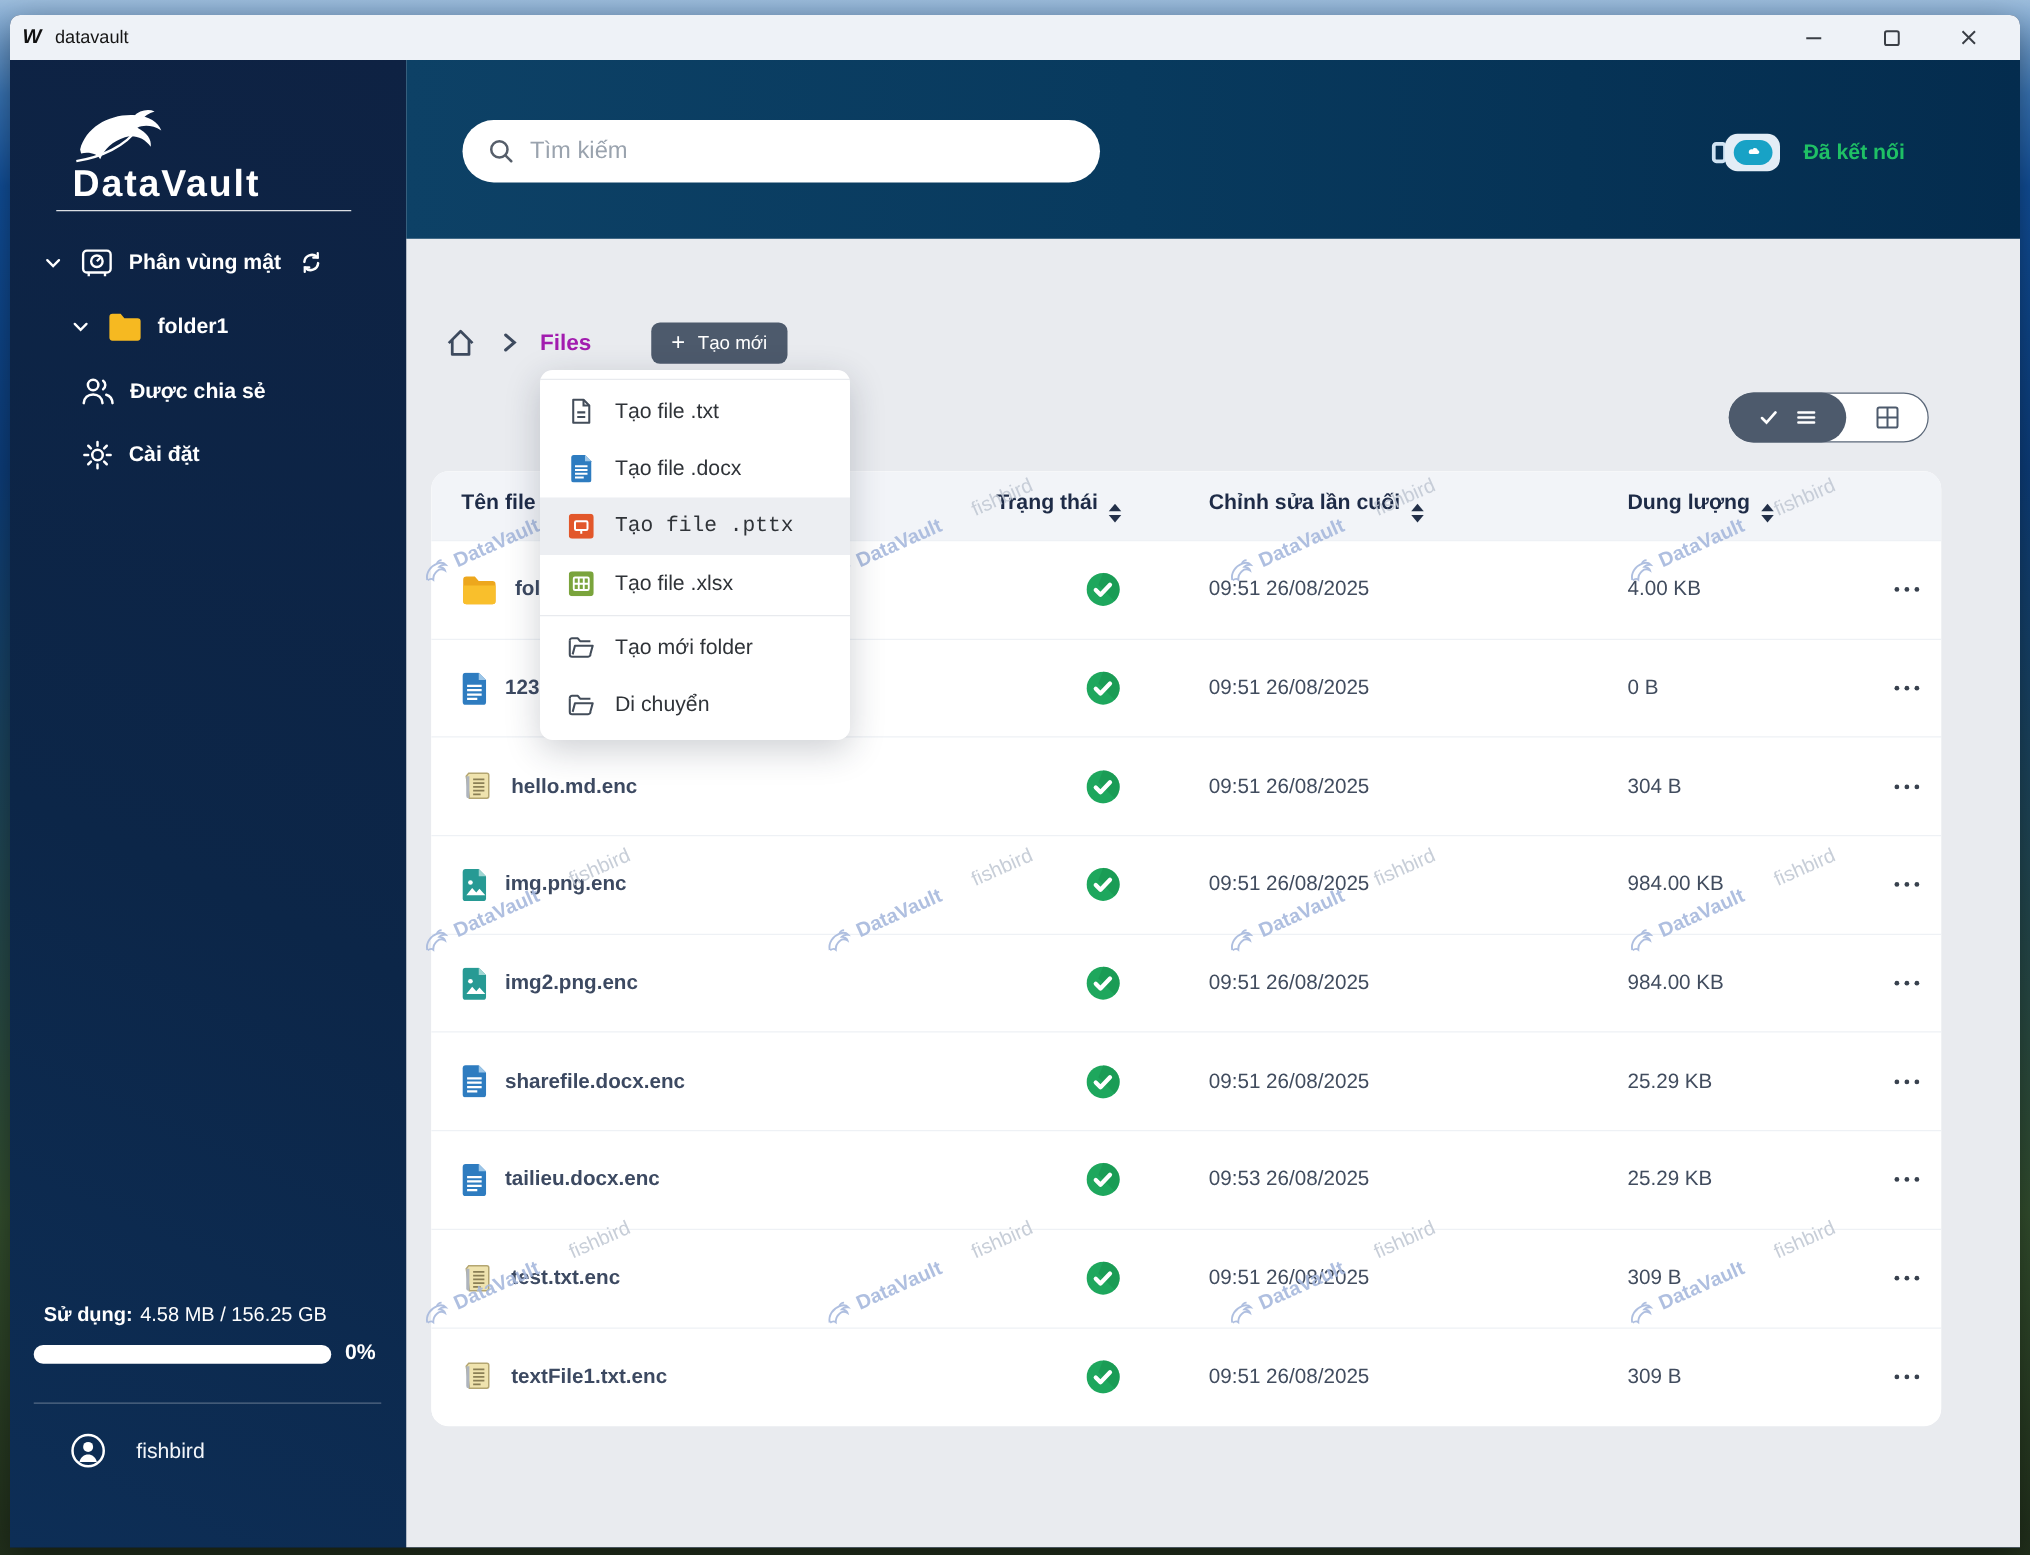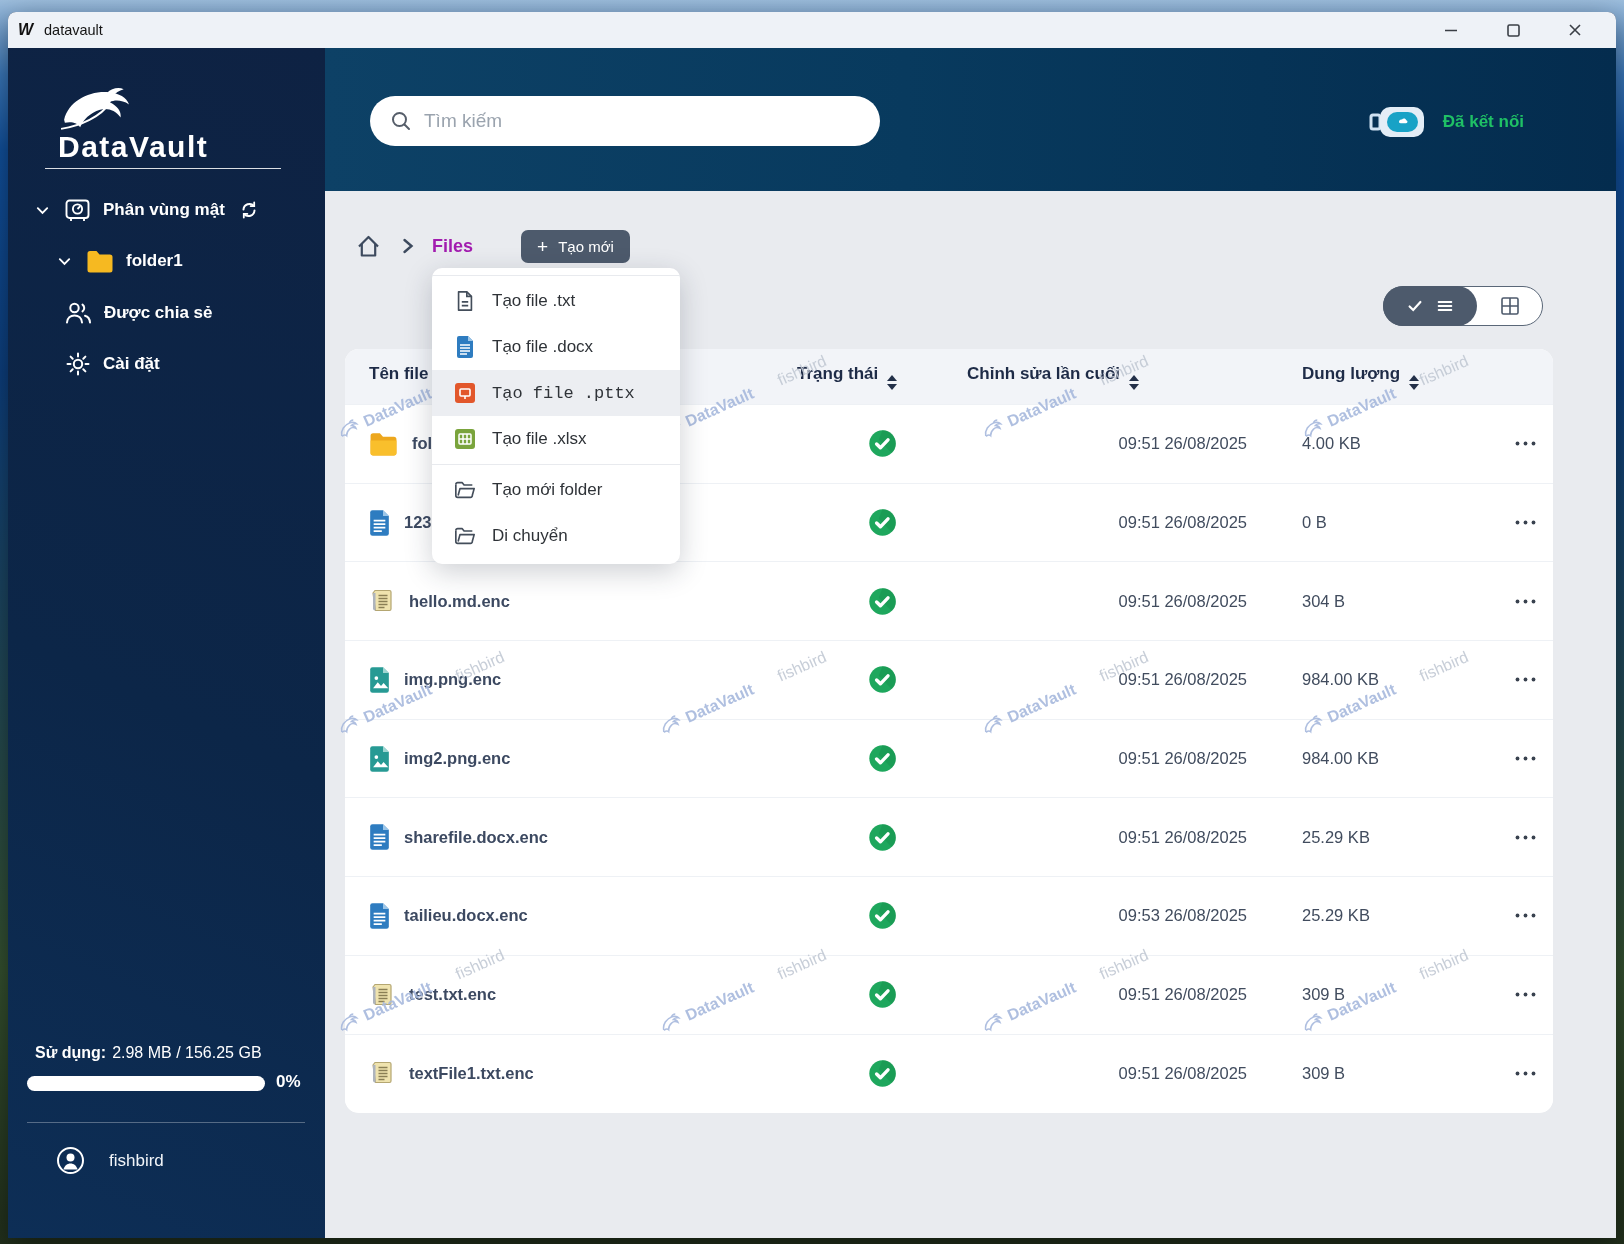--- a/index.html
+++ b/index.html
@@ -12,21 +12,21 @@
   
   .titlebar { height:36px; background:#eef2f7; display:flex; align-items:center; padding:0 10px; flex:0 0 auto; }
   .app-ico { font-weight:bold; font-style:italic; font-size:16px; color:#111; width:26px; }
   .tb-title { font-size:14.5px; color:#151515; }
   .win-controls { margin-left:auto; display:flex; align-items:center; }
   .win-btn { width:62px; height:36px; display:flex; align-items:center; justify-content:center; cursor:default; }
   
   .app { flex:1; display:flex; min-height:0; }
   .sidebar { position:relative; width:317px; flex:0 0 317px;
     background:linear-gradient(205deg,#0e2243 0%,#0c2648 55%,#0d2e56 100%); color:#fff; }
-  .main { position:relative; flex:1; display:flex; flex-direction:column; background:#e9ebef; }
+  .main { position:relative; flex:1; display:flex; flex-direction:column; background:#e9ebef;gap:28px; }
   
   .brand { position:absolute; left:50px; top:38px; }
   .brand-text { font-size:30px; font-weight:bold; letter-spacing:1.5px; color:#fff; margin-top:-6px; }
   .brand-divider { position:absolute; left:37px; top:120px; width:236px; border-top:1.5px solid rgba(255,255,255,.85); }
   .nav-item { position:absolute; display:flex; align-items:center; height:40px; }
   .nav-label { font-size:17px; font-weight:bold; color:#fff; white-space:nowrap; }
   .chev { display:inline-flex; margin-right:14px; }
   .nav-ico { display:inline-flex; margin-right:12px; }
   .refresh { display:inline-flex; margin-left:14px; }
   .usage-line { position:absolute; left:27px; top:996px; font-size:16px; color:#fff; white-space:nowrap; }
@@ -66,21 +66,21 @@
     grid-template-columns:1fr 170px 280px 250px 56px; align-items:center;
     font-size:17px; font-weight:bold; color:#1e2b47; }
   .t-head .h-name { padding-left:24px; }
   .t-head .h-status,.t-head .h-mod { text-align:left; }
   .t-head .h-size { padding-left:55px; }
   .t-row { height:78.7px; display:grid; grid-template-columns:1fr 170px 280px 250px 56px;
     align-items:center; border-top:1px solid #eef1f5; background:#fff; }
   .cell.name { display:flex; align-items:center; padding-left:24px; gap:14px; min-width:0; }
   .f-name { font-size:16.5px; font-weight:bold; color:#3c4961; white-space:nowrap; }
   .cell.status { display:flex; justify-content:center; }
-  .cell.mod { text-align:right; font-size:16.5px; color:#414c5e; }
+  .cell.mod { text-align:left; font-size:16.5px; color:#414c5e; }
   .cell.size { padding-left:55px; font-size:16.5px; color:#414c5e; }
   .cell.more { display:flex; justify-content:center; }
   .more-btn { display:inline-flex; padding:6px 4px; cursor:default; }
   .sort { display:inline-flex; flex-direction:column; gap:3px; margin-left:9px; vertical-align:-2px; }
   .sort i { display:block; width:0; height:0; border-left:5px solid transparent; border-right:5px solid transparent; }
   .sort .up { border-bottom:6px solid #233049; }
   .sort .dn { border-top:6px solid #233049; }
   
   .dropdown { position:absolute; left:107px; top:77px; width:248px; background:#fff; border-radius:10px;
     box-shadow:0 8px 28px rgba(30,40,60,.22); padding:5px 0; z-index:10; }
@@ -190,21 +190,21 @@
           <span class="nav-ico">
             <svg width="26" height="26" viewBox="0 0 26 26" fill="none" stroke="#fff" stroke-width="2">
               <circle cx="13" cy="13" r="4.2"></circle>
               <path d="M13 2.5v3M13 20.5v3M2.5 13h3M20.5 13h3M5.6 5.6l2.1 2.1M18.3 18.3l2.1 2.1M20.4 5.6l-2.1 2.1M7.7 18.3l-2.1 2.1" stroke-linecap="round"></path>
               </svg>
             </span>
           <span class="nav-label">Cài đặt</span>
         </div>
 
         <div class="usage-line">
-          <b>Sử dụng:</b><span>2.98 MB / 156.25 GB</span>
+          <b>Sử dụng:</b><span>4.58 MB / 156.25 GB</span>
         </div>
         <div class="usage-bar"></div>
         <div class="usage-pct">0%</div>
         <div class="side-divider"></div>
         <div class="user-row">
           <svg width="29" height="29" viewBox="0 0 29 29" fill="none" stroke="#fff" stroke-width="2">
             <circle cx="14.5" cy="14.5" r="12.5"></circle>
               <circle cx="14.5" cy="11.5" r="4" fill="#fff" stroke="none"></circle>
             <path d="M7.5 23.5c1-4 3.8-6 7-6s6 2 7 6" fill="#fff" stroke="none"></path>
             </svg>

